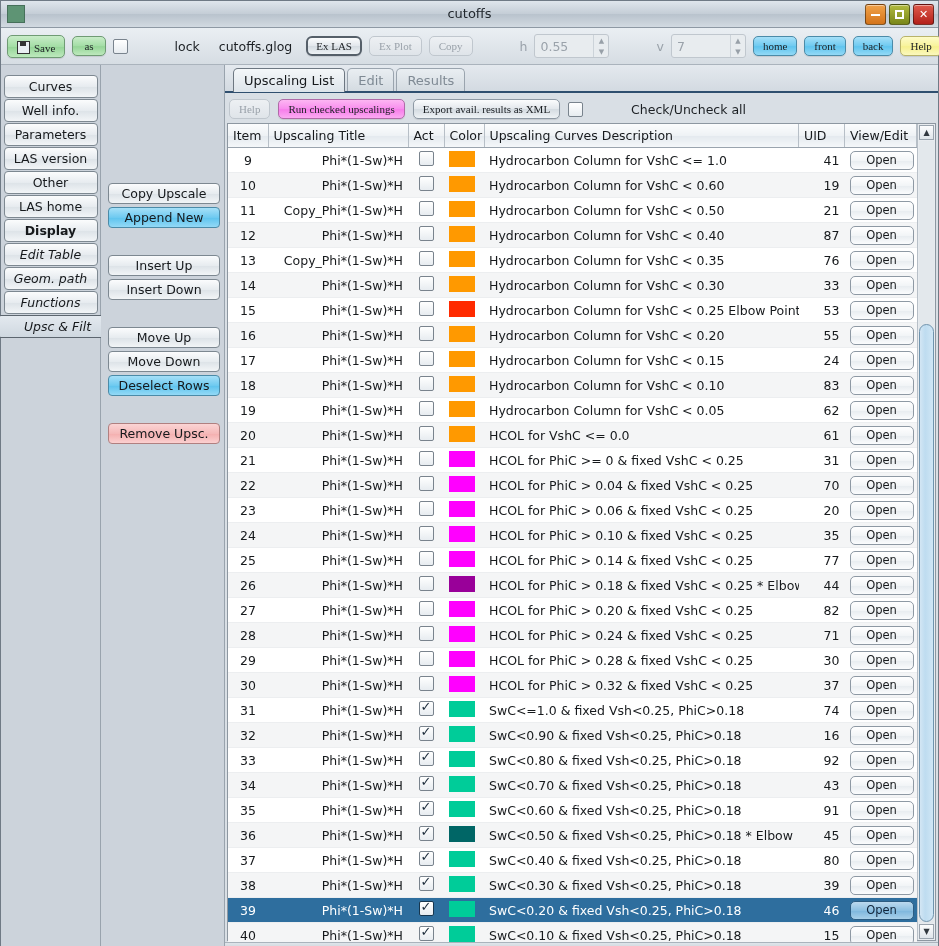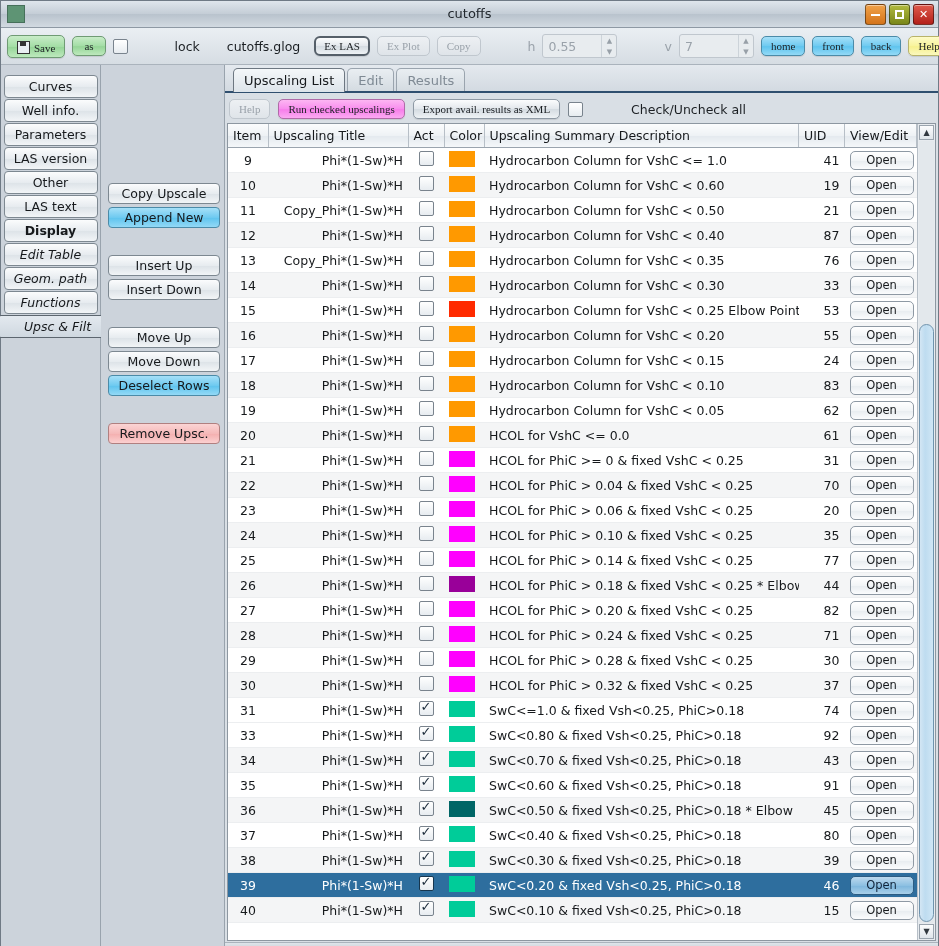--- a/index.html
+++ b/index.html
@@ -358,21 +358,21 @@
           <span>✕</span>
         </div>
     </div>
   </div>
 
   <div class="toolbar">
     <div class="btn green"><span class="save-ico"></span><span>Save</span></div>
     <div class="btn green green-sm">as</div>
     <span class="cb"></span>
     <span class="lbl">lock</span>
-    <span class="lbl" style="margin-left:20px;">cutoffs.glog</span>
+    <span class="lbl" style="margin-left:12px;">cutoffs.glog</span>
 
     <div style="width:44px"></div>
 
     <div class="btn strong">Ex LAS</div>
     <div class="btn disabled">Ex Plot</div>
     <div class="btn disabled">Copy</div>
 
     <span class="lbl dim">h</span>
     <span class="spin">
       <input readonly="" value="0.55" style="">
@@ -398,21 +398,21 @@
   </div>
 
   <div class="body">
 
     <div class="sidebar" id="sidebar">
         <div class="side-btn"><span>Curves</span></div>
         <div class="side-btn"><span>Well info.</span></div>
         <div class="side-btn"><span>Parameters</span></div>
         <div class="side-btn"><span>LAS version</span></div>
         <div class="side-btn"><span>Other</span></div>
-        <div class="side-btn"><span>LAS text</span></div>
+        <div class="side-btn"><span>LAS home</span></div>
         <div class="side-btn bold"><span>Display</span></div>
         <div class="side-btn italic"><span>Edit Table</span></div>
         <div class="side-btn italic"><span>Geom. path</span></div>
         <div class="side-btn italic"><span>Functions</span></div>
         <div class="side-btn sel"><span>Upsc &amp; Filt</span></div>
       </div>
 
     <div class="midcol">
       <div class="mid-btn" style="top:118px">Copy Upscale</div>
       <div class="mid-btn cyan" style="top:142px">Append New</div>
@@ -451,21 +451,21 @@
               <col style="width:auto">
               <col style="width:46px">
               <col style="width:72px">
             </colgroup>
             <thead>
               <tr id="thead-row">
                   <th>Item</th>
                   <th>Upscaling Title</th>
                   <th>Act</th>
                   <th>Color</th>
-                  <th>Upscaling Summary Description</th>
+                  <th>Upscaling Curves Description</th>
                   <th>UID</th>
                   <th>View/Edit</th>
                 </tr>
             </thead>
             <tbody id="tbody">
                 <tr class="odd">
                   <td class="c-item">9</td>
                   <td class="c-title">Phi*(1-Sw)*H</td>
                   <td class="c-act"><span class="cb"></span></td>
                   <td class="c-color"><span class="swatch" style="background: rgb(255, 153, 0);"></span></td>
@@ -662,20 +662,29 @@
                   <td class="c-uid">37</td>
                   <td class="c-open"><span class="openbtn">Open</span></td>
                 </tr>
                 <tr class="odd">
                   <td class="c-item">31</td>
                   <td class="c-title">Phi*(1-Sw)*H</td>
                   <td class="c-act"><span class="cb checked"></span></td>
                   <td class="c-color"><span class="swatch" style="background: rgb(0, 204, 153);"></span></td>
                   <td class="c-desc">SwC&lt;=1.0 &amp; fixed Vsh&lt;0.25, PhiC&gt;0.18</td>
                   <td class="c-uid">74</td>
+                  <td class="c-open"><span class="openbtn">Open</span></td>
+                </tr>
+                <tr class="even">
+                  <td class="c-item">32</td>
+                  <td class="c-title">Phi*(1-Sw)*H</td>
+                  <td class="c-act"><span class="cb checked"></span></td>
+                  <td class="c-color"><span class="swatch" style="background: rgb(0, 204, 153);"></span></td>
+                  <td class="c-desc">SwC&lt;0.90 &amp; fixed Vsh&lt;0.25, PhiC&gt;0.18</td>
+                  <td class="c-uid">16</td>
                   <td class="c-open"><span class="openbtn">Open</span></td>
                 </tr>
                 <tr class="odd">
                   <td class="c-item">33</td>
                   <td class="c-title">Phi*(1-Sw)*H</td>
                   <td class="c-act"><span class="cb checked"></span></td>
                   <td class="c-color"><span class="swatch" style="background: rgb(0, 204, 153);"></span></td>
                   <td class="c-desc">SwC&lt;0.80 &amp; fixed Vsh&lt;0.25, PhiC&gt;0.18</td>
                   <td class="c-uid">92</td>
                   <td class="c-open"><span class="openbtn">Open</span></td>

